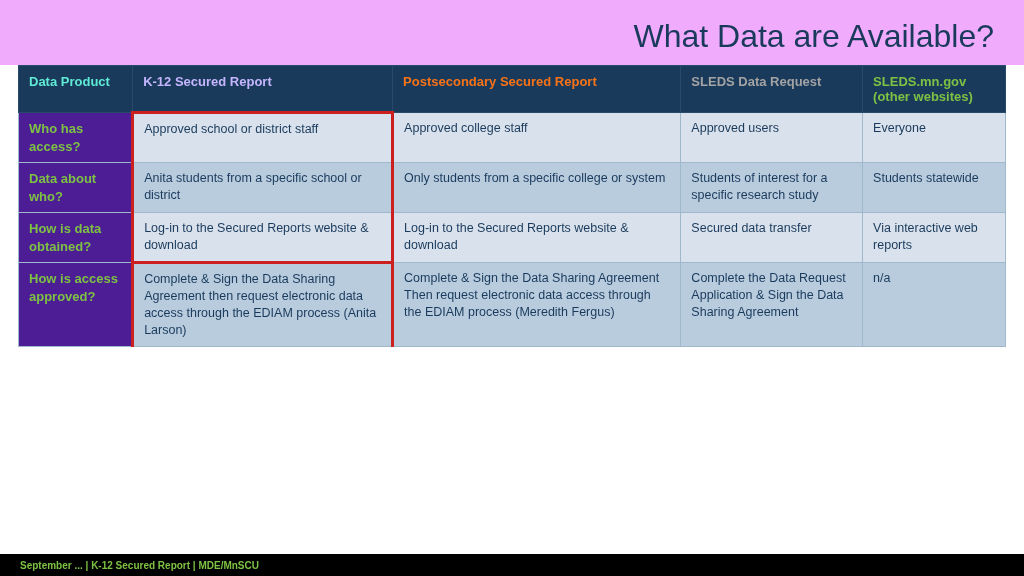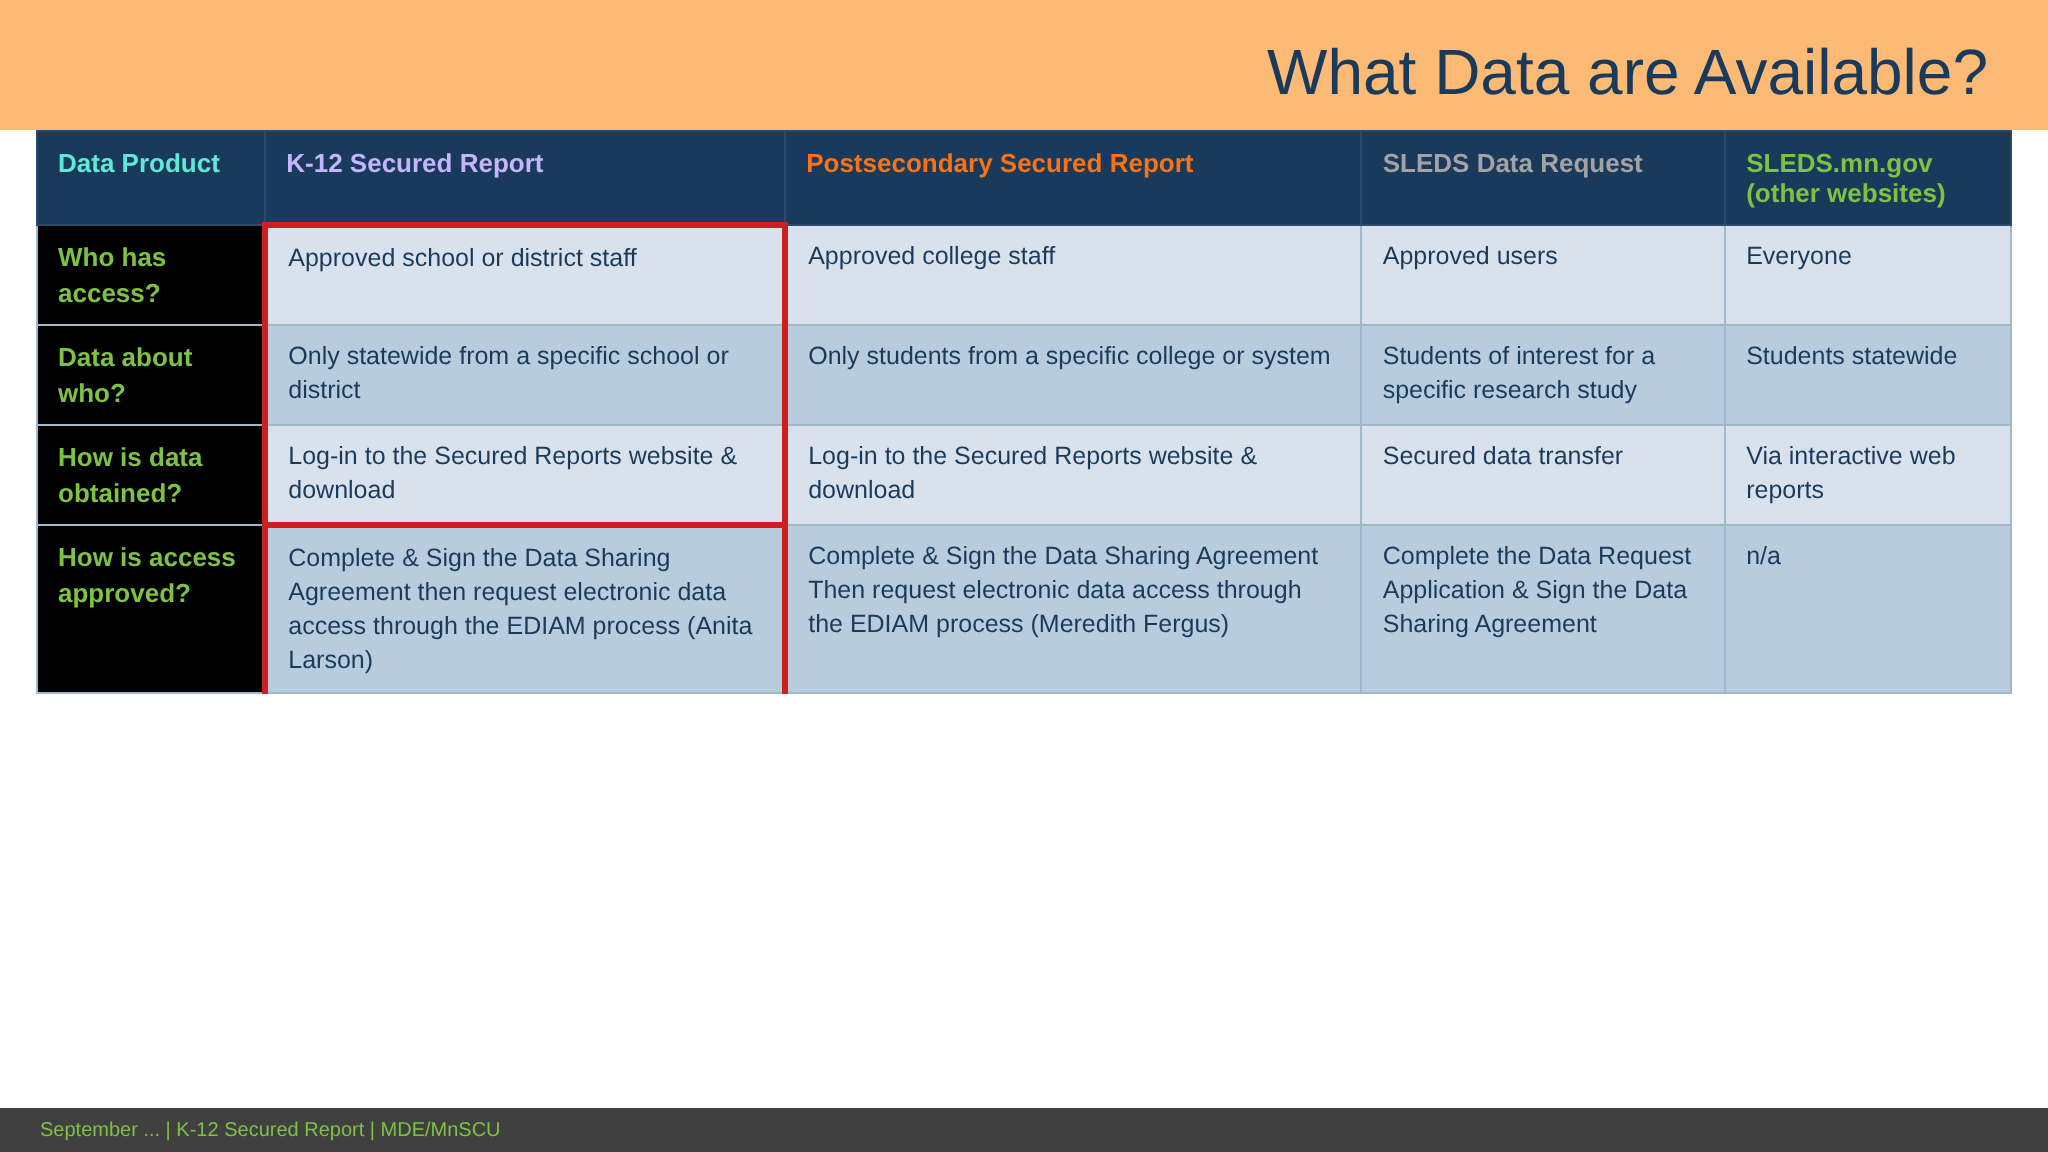--- a/index.html
+++ b/index.html
@@ -11,21 +11,21 @@
       overflow: hidden;
       position: relative;
     }
     .slide {
       width: 1024px;
       height: 576px;
       background: white;
       position: relative;
     }
     .title-bar {
-      background: #fdba74;
+      background: #f0abfc;
       padding: 18px 30px 10px 30px;
       text-align: right;
     }
     .title-bar h1 {
       font-size: 32px;
       font-weight: 400;
       color: #1a3a5c;
     }
     .table-container {
       padding: 0 18px 0 18px;
@@ -56,21 +56,21 @@
     tbody td {
       padding: 7px 10px;
       color: #1a3a5c;
       border: 1px solid #a0b8cc;
       vertical-align: top;
       font-size: 12.5px;
       line-height: 1.35;
     }
     tbody td:first-child {
       font-weight: 600;
-      background: #000000;
+      background: #4c1d95;
       color: #7dc243;
       font-size: 13px;
     }
     .col-k12 {
       border-left: 3px solid #cc2020 !important;
       border-right: 3px solid #cc2020 !important;
     }
     .col-k12-first {
       border-left: 3px solid #cc2020 !important;
       border-right: 3px solid #cc2020 !important;
@@ -79,25 +79,26 @@
     .col-k12-last {
       border-left: 3px solid #cc2020 !important;
       border-right: 3px solid #cc2020 !important;
       border-bottom: 3px solid #cc2020 !important;
     }
     .footer-bar {
       position: absolute;
       bottom: 0;
       left: 0;
       right: 0;
-      background: #404040;
+      background: #000000;
       height: 22px;
       display: flex;
       align-items: center;
       padding: 0 20px;
+      font-weight: bold;
     }
     .footer-bar span {
       color: #7dc243;
       font-size: 10px;
     }
   </style>
 </head>
 <body>
 
 <div class="slide">
@@ -118,21 +119,21 @@
       <tbody>
         <tr>
           <td>Who has access?</td>
           <td class="col-k12-first">Approved school or district staff</td>
           <td>Approved college staff</td>
           <td>Approved users</td>
           <td>Everyone</td>
         </tr>
         <tr>
           <td>Data about who?</td>
-          <td class="col-k12">Only statewide from a specific school or district</td>
+          <td class="col-k12">Anita students from a specific school or district</td>
           <td>Only students from a specific college or system</td>
           <td>Students of interest for a specific research study</td>
           <td>Students statewide</td>
         </tr>
         <tr>
           <td>How is data obtained?</td>
           <td class="col-k12-last">Log-in to the Secured Reports website &amp; download</td>
           <td>Log-in to the Secured Reports website &amp; download</td>
           <td>Secured data transfer</td>
           <td>Via interactive web reports</td>

